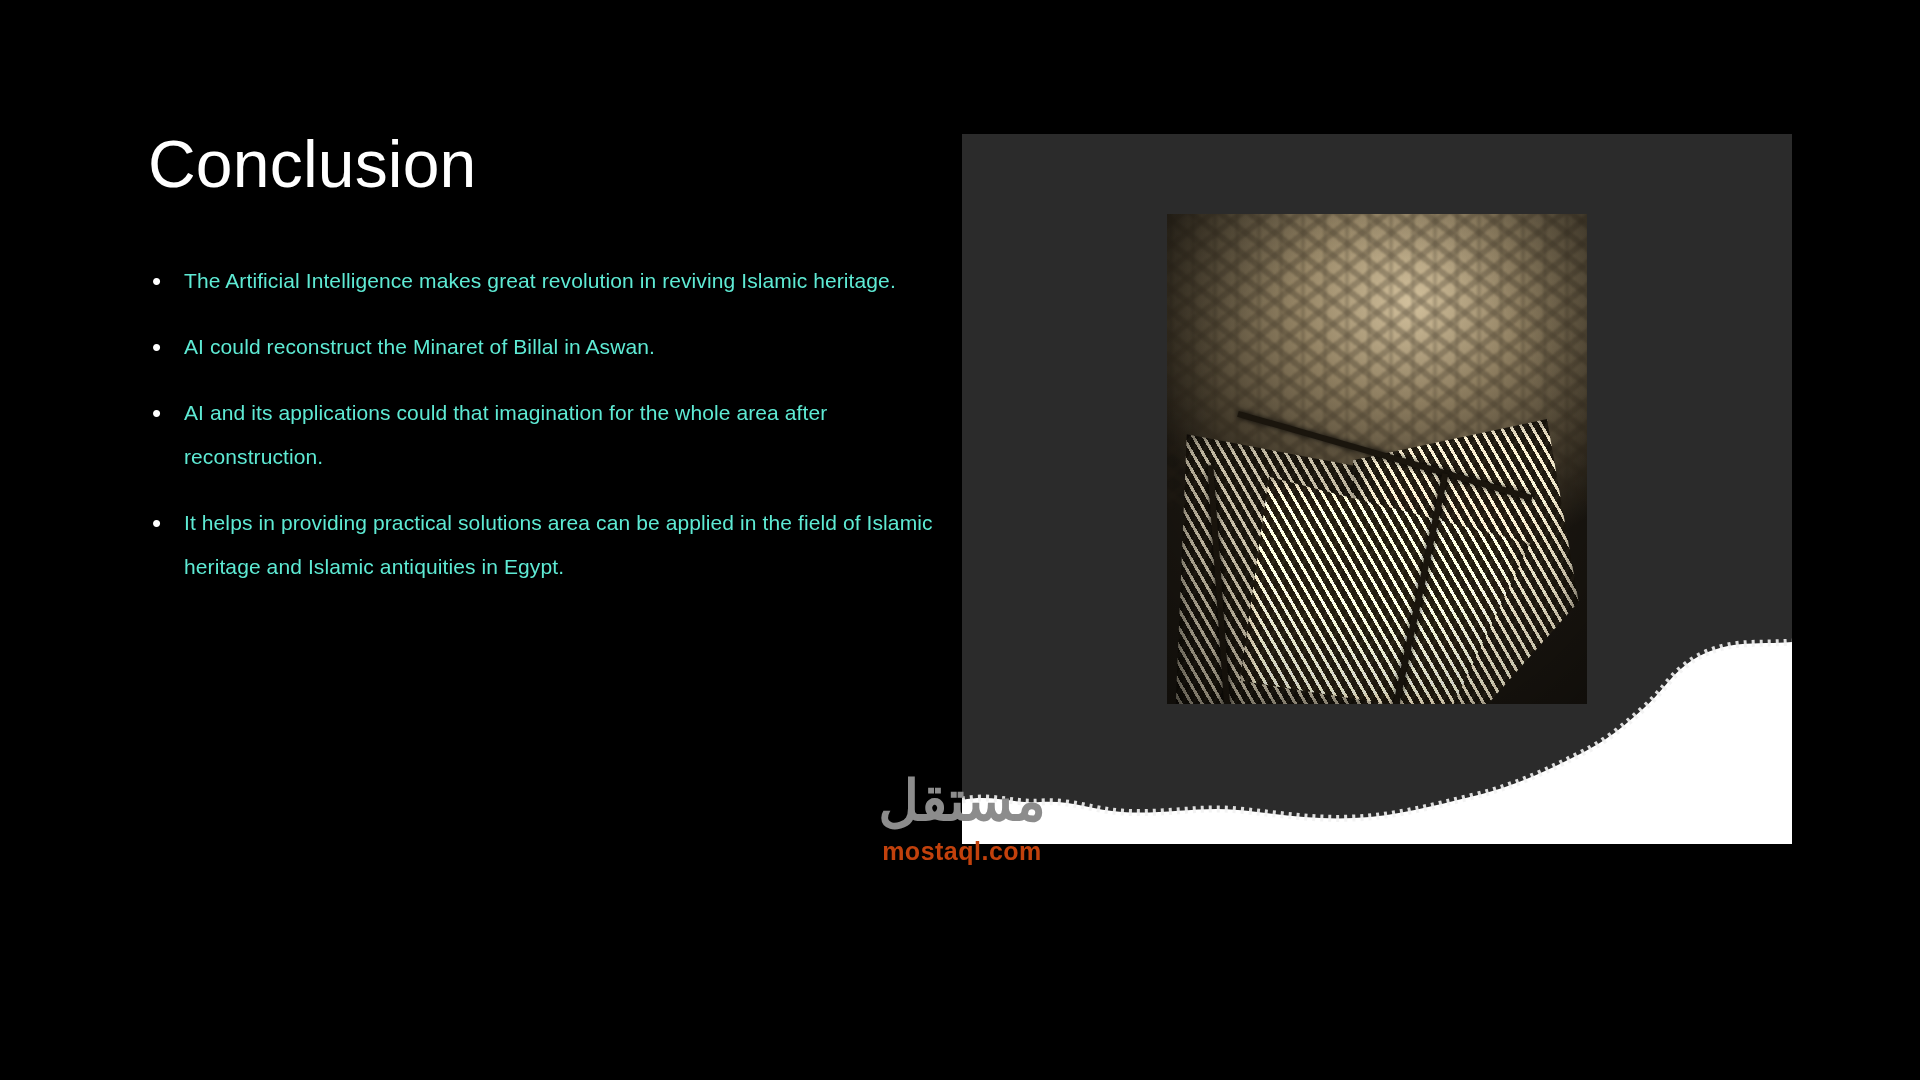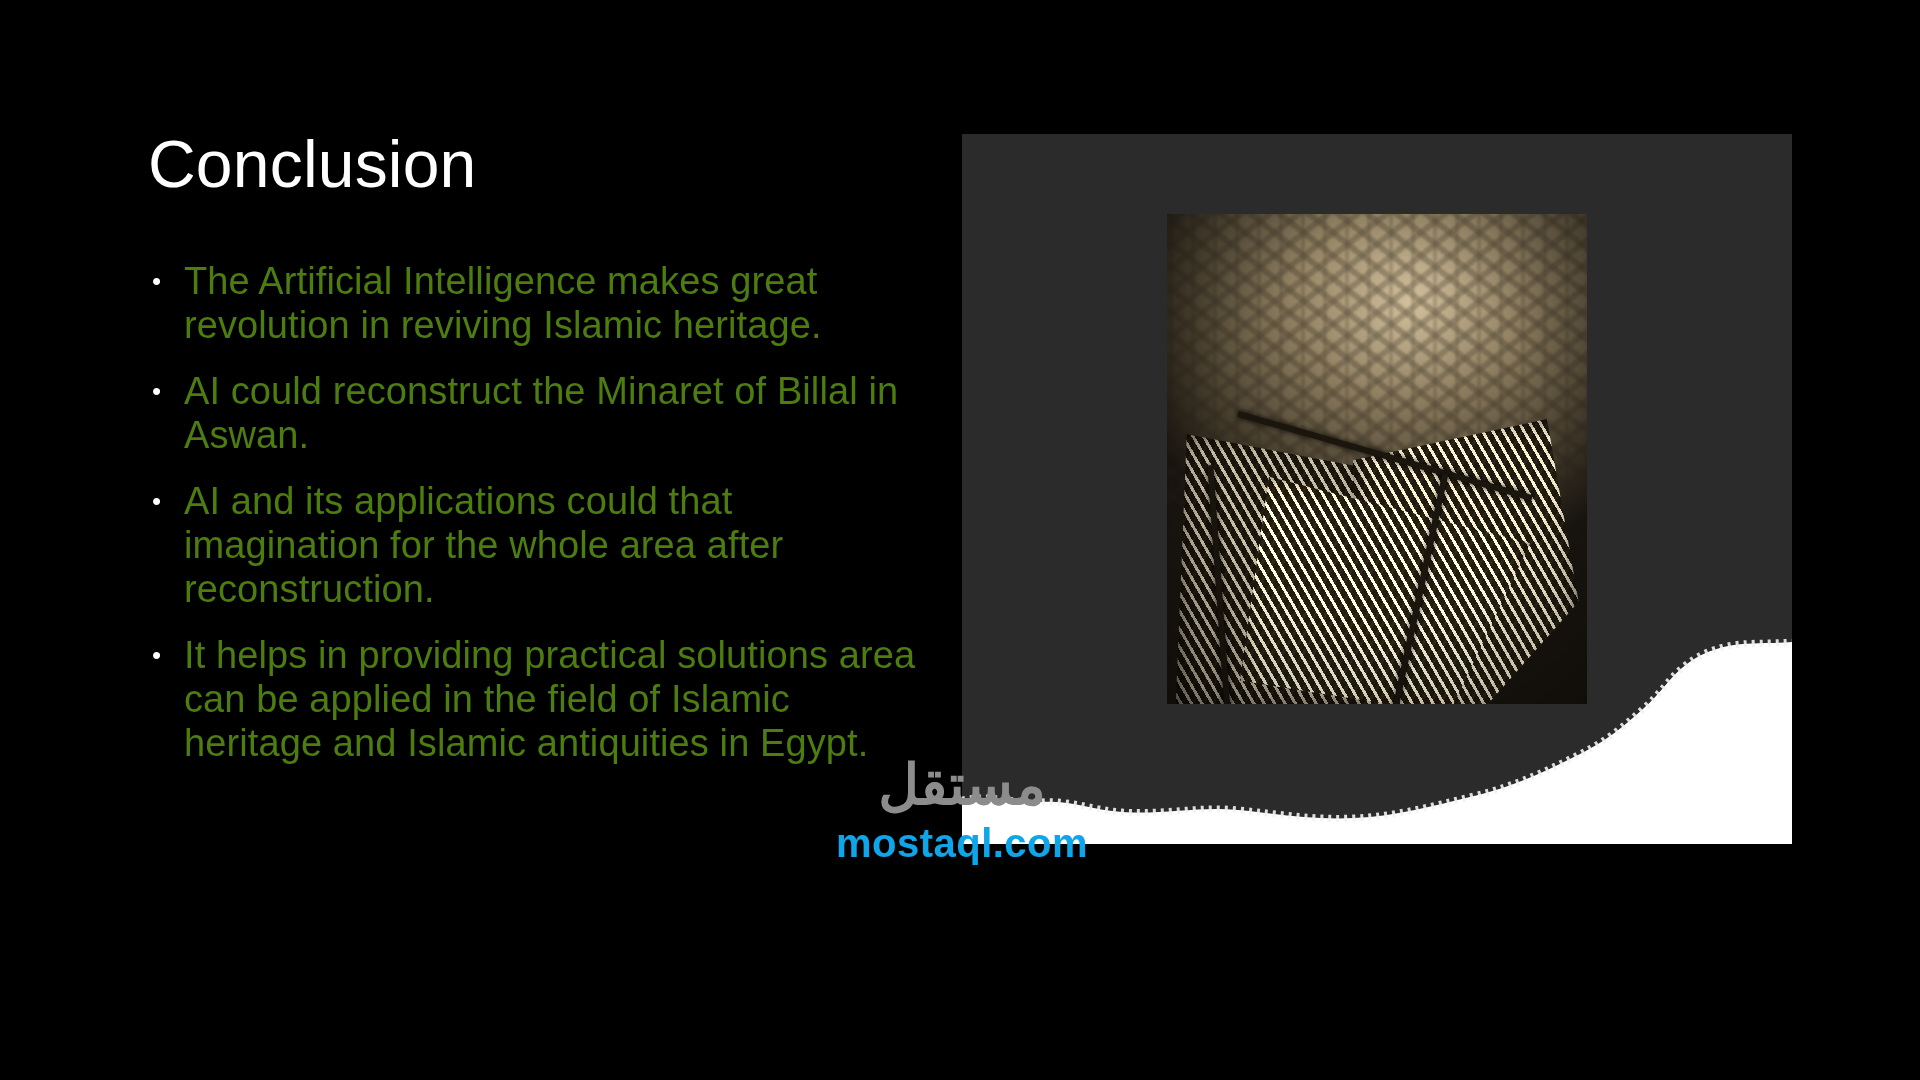--- a/index.html
+++ b/index.html
@@ -59,22 +59,22 @@
     width: 36px;
     color: #ffffff;
     font-size: 26px;
     line-height: 44px;
     text-align: left;
     padding-left: 4px;
     box-sizing: border-box;
   }
   .bullet-text {
     flex: 1 1 auto;
-    color: #4d7c0f;
-    font-size: 38px;
+    color: #5eead4;
+    font-size: 21px;
     line-height: 44px;
     font-weight: 400;
     letter-spacing: 0.1px;
   }
 
   
   .panel {
     position: absolute;
     left: 962px;
     top: 134px;
@@ -183,24 +183,24 @@
   }
   .wm-arabic {
     font-size: 56px;
     font-weight: 700;
     line-height: 1;
     letter-spacing: 2px;
     color: #8c8c8c;
   }
   .wm-latin {
     margin-top: 8px;
-    font-size: 40px;
+    font-size: 25px;
     font-weight: 700;
     letter-spacing: 0.5px;
-    color: #0ea5e9;
+    color: #c2410c;
   }
 </style>
 </head>
 <body>
 
 <div class="slide">
 
   <div class="text-col">
     <h1 class="slide-title">Conclusion</h1>
 

